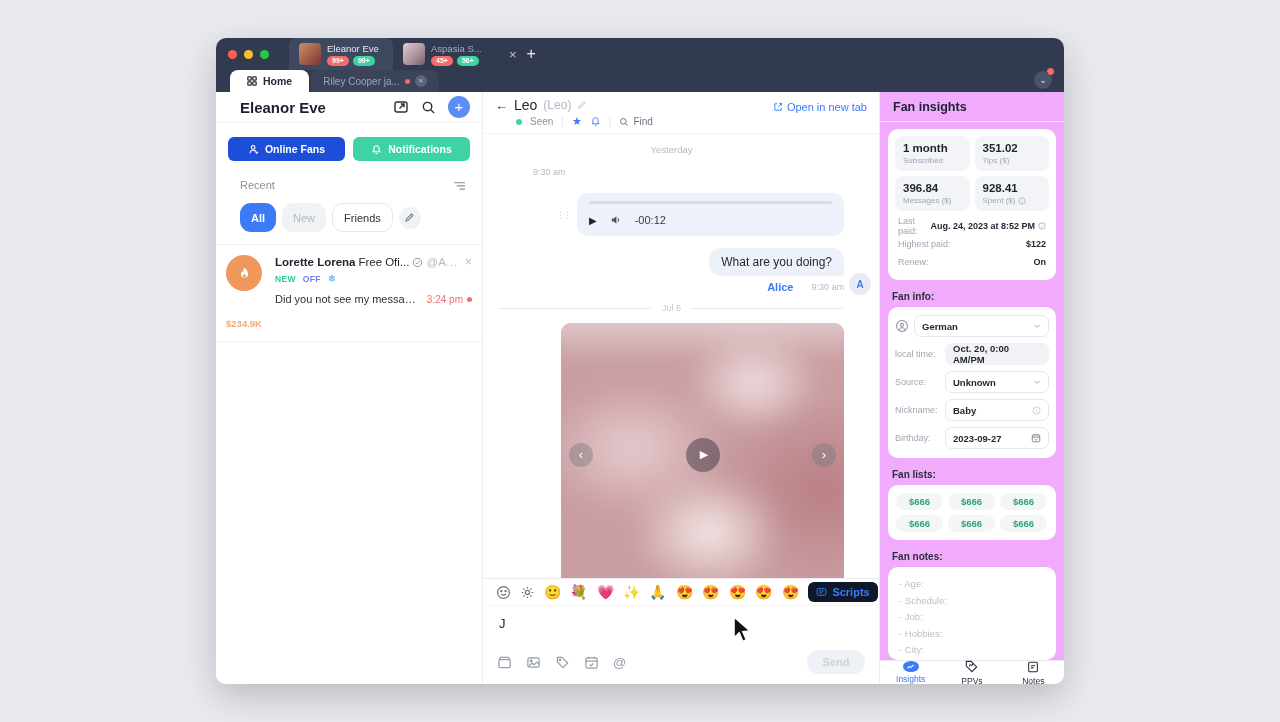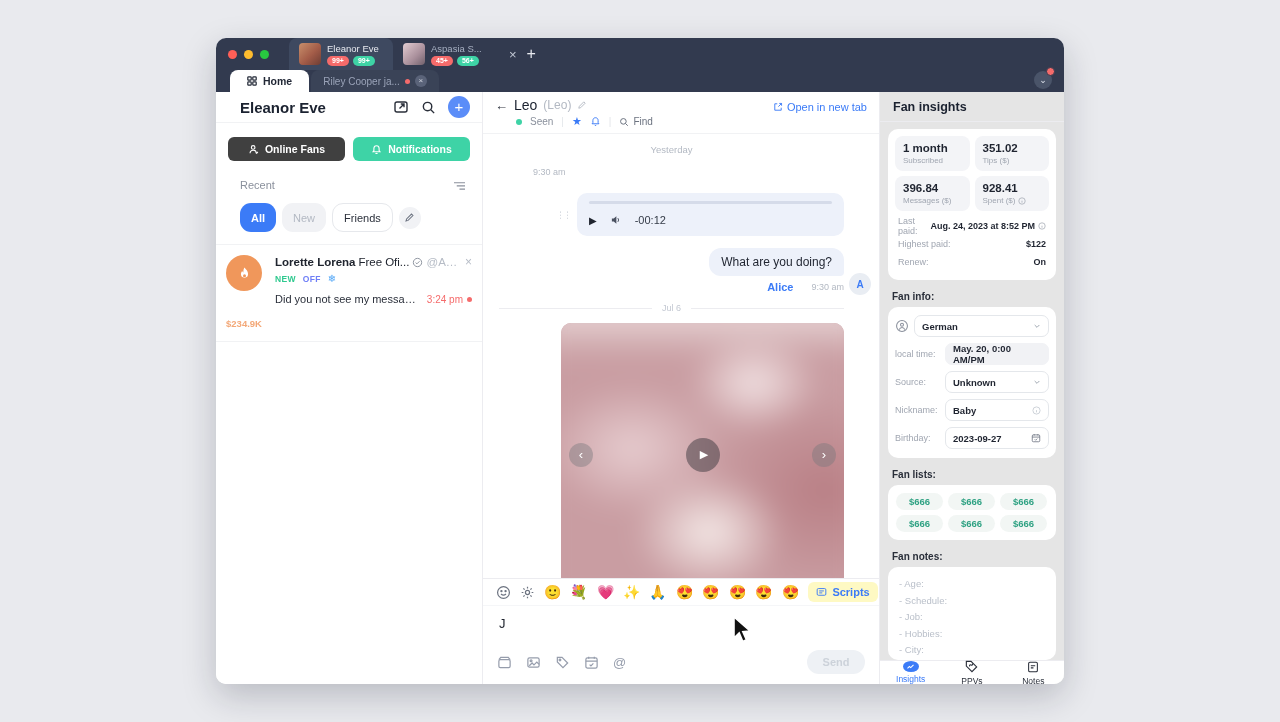--- a/index.html
+++ b/index.html
@@ -41,21 +41,21 @@
 
   
   .sidebar { width:267px; flex-shrink:0; border-right:1px solid #ececf0; display:flex; flex-direction:column; }
   .sb-header { height:30px; display:flex; align-items:center; padding:0 12px 0 24px; gap:12px; }
   .sb-title { flex:1; font-size:15px; font-weight:700; color:#1b2230; }
   .icon-btn { color:#2a2f3a; display:flex; }
   .plus-circle { width:22px; height:22px; border-radius:50%; background:#5b8df8; color:#fff; font-size:15px; display:flex; align-items:center; justify-content:center; line-height:1; padding-bottom:1px; }
   .sb-div { height:1px; background:#f1f2f4; }
   .sb-buttons { display:flex; gap:8px; padding:14px 12px 10px; }
   .btn { flex:1; height:24px; border-radius:6px; color:#fff; font-size:10.5px; font-weight:700; display:flex; align-items:center; justify-content:center; gap:6px; }
-  .btn.blue{background:#404040}.btn.green{background:#3ed3a6}
+  .btn.blue{background:#1d4ed8}.btn.green{background:#3ed3a6}
   .recent-row { display:flex; align-items:center; padding:8px 16px 4px 24px; }
   .recent-label { font-size:11px; color:#8a909c; flex:1; }
   .pills-row { display:flex; align-items:center; gap:6px; padding:8px 12px 12px 24px; }
   .pill { height:29px; border-radius:11px; padding:0 11px; font-size:11px; display:flex; align-items:center; }
   .pill.all{background:#3b7bf7;color:#fff;font-weight:600}
   .pill.new{background:#f1f2f5;color:#b3b9c3}
   .pill.friends{background:#fff;border:1px solid #e6e8ec;color:#2a2f3a}
   .pill-edit { width:22px; height:22px; border-radius:50%; background:#f1f2f5; display:flex; align-items:center; justify-content:center; color:#6c7380; }
 
   .chat-item { display:flex; gap:8px; padding:10px 10px 12px 5px; border-top:1px solid #f1f2f4; border-bottom:1px solid #f1f2f4; }
@@ -130,31 +130,31 @@
       linear-gradient(#ecdede, transparent 18%),
       #c99da2;
     filter:blur(12px); }
   .nav-circle { position:absolute; top:50%; transform:translateY(-50%); width:24px; height:24px; border-radius:50%; background:rgba(120,120,125,.42); color:#fff; font-size:13px; display:flex; align-items:center; justify-content:center; }
   .nav-circle.left{left:8px}.nav-circle.right{right:8px}
   .play-circle { position:absolute; left:50%; top:50%; transform:translate(-50%,-50%); width:34px; height:34px; border-radius:50%; background:rgba(45,45,52,.45); color:#fff; font-size:11px; display:flex; align-items:center; justify-content:center; padding-left:3px; }
 
   .toolbar { height:28px; border-top:1px solid #ececf0; border-bottom:1px solid #f5f6f8; display:flex; align-items:center; padding:0 13px; gap:9px; flex-shrink:0; }
   .tb-icon { color:#6c7380; display:flex; }
   .emoji { font-size:14px; line-height:1; }
-  .scripts-chip { margin-left:auto; height:20px; border-radius:6px; background:#fef9c3; color:#3b7bf7; font-size:11px; font-weight:600; display:flex; align-items:center; gap:5px; padding:0 8px; }
+  .scripts-chip { margin-left:auto; height:20px; border-radius:6px; background:#0f172a; color:#3b7bf7; font-size:11px; font-weight:600; display:flex; align-items:center; gap:5px; padding:0 8px; }
   .alarm-icon { color:#4a5160; display:flex; }
 
   .input-area { height:78px; position:relative; flex-shrink:0; }
   .input-text { padding:10px 16px; font-size:13px; color:#20252f; }
   .input-bottom { position:absolute; left:0; right:0; bottom:0; height:44px; display:flex; align-items:center; gap:14px; padding:0 14px; }
   .in-icon { color:#969dac; display:flex; }
   .send-btn { margin-left:auto; width:58px; height:24px; border-radius:12px; background:#eef1f5; color:#ccd2da; font-size:11px; font-weight:600; display:flex; align-items:center; justify-content:center; }
 
   
-  .insights { width:184px; flex-shrink:0; background:#e5e5e5; display:flex; flex-direction:column; }
+  .insights { width:184px; flex-shrink:0; background:#f0abfc; display:flex; flex-direction:column; }
   .ins-header { height:30px; display:flex; align-items:center; padding:0 13px; font-size:12.5px; font-weight:700; color:#1b2230; border-bottom:1px solid #ececf0; flex-shrink:0; }
   .ins-body { flex:1; min-height:0; overflow:hidden; padding:7px 8px 0; display:flex; flex-direction:column; }
   .card { background:#fff; border-radius:10px; }
   .stats-card { padding:7px; margin-bottom:8px; }
   .stat-grid { display:grid; grid-template-columns:1fr 1fr; gap:5px; }
   .stat-cell { background:#f3f4f7; border-radius:8px; padding:6px 8px; }
   .stat-value { font-size:11.5px; font-weight:800; color:#1f2430; }
   .stat-label { font-size:8px; color:#a0a6b1; margin-top:2px; display:flex; align-items:center; gap:3px; }
   .kv-rows { padding:6px 3px 2px; }
   .kv { display:flex; align-items:center; height:18px; font-size:9px; }
@@ -565,21 +565,21 @@
                 <span>German</span>
                 <span class="tail">
                   <svg width="8" height="8" viewBox="0 0 12 12" fill="none" stroke="#9aa1ac" stroke-width="1.4">
                       <path d="M2.5 4.5 L6 8 L9.5 4.5"></path>
                     </svg>
                 </span>
               </span>
             </div>
             <div class="info-row">
               <span class="info-label">local time:</span>
-              <span class="field gray">May. 20, 0:00 AM/PM</span>
+              <span class="field gray">Oct. 20, 0:00 AM/PM</span>
             </div>
             <div class="info-row">
               <span class="info-label">Source:</span>
               <span class="field">
                 <span>Unknown</span>
                 <span class="tail">
                   <svg width="8" height="8" viewBox="0 0 12 12" fill="none" stroke="#9aa1ac" stroke-width="1.4">
                       <path d="M2.5 4.5 L6 8 L9.5 4.5"></path>
                     </svg>
                 </span>

